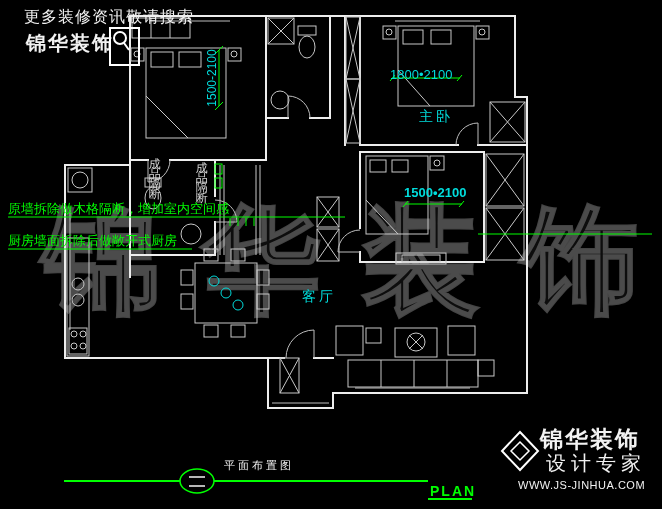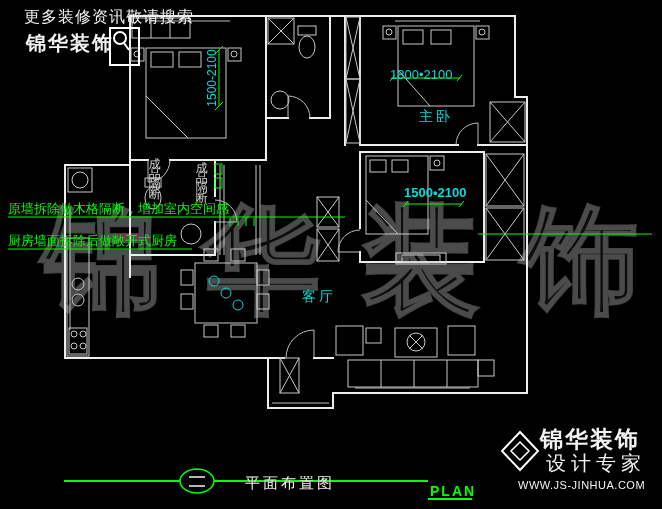--- a/index.html
+++ b/index.html
@@ -192,21 +192,21 @@
   <div class="label cyan" style="left:390px;top:68px;font-size:13px;">1800•2100</div>
   <div class="label cyan" style="left:419px;top:108px;font-size:14px;letter-spacing:3px;">主卧</div>
   <div class="label cyan" style="left:404px;top:186px;font-size:13px;font-weight:bold;">1500•2100</div>
   <div class="label cyan" style="left:302px;top:288px;font-size:14px;letter-spacing:3px;">客厅</div>
   <div class="label gray vtext" style="left:147px;top:148px;font-size:12px;letter-spacing:10px;">成品隔断</div>
   <div class="label gray vtext" style="left:194px;top:152px;font-size:12px;letter-spacing:10px;">成品隔断</div>
 
   <div class="label green" style="left:8px;top:202px;font-size:13px;">原墙拆除做木格隔断，增加室内空间感</div>
   <div class="label green" style="left:8px;top:234px;font-size:13px;">厨房墙面拆除后做敞开式厨房</div>
 
-  <div class="label white" style="left:224px;top:474px;font-size:15px;letter-spacing:3px;margin-left:21px;">平面布置图</div>
+  <div class="label white" style="left:224px;top:459px;font-size:11px;letter-spacing:3px;">平面布置图</div>
   <div class="label green" style="left:430px;top:483px;font-size:14px;font-weight:bold;letter-spacing:2px;">PLAN</div>
 
   <div class="brandblock" style="left:500px;top:430px;width:158px;">
     <svg width="40" height="42" viewBox="0 0 40 42" style="position:absolute;left:0;top:0;">
       <path d="M20,2 L38,21 L20,40 L2,21 Z" stroke="#fff" stroke-width="2" fill="none"></path>
       <path d="M20,12 L29,21 L20,30 L11,21 Z" stroke="#fff" stroke-width="1.5" fill="none"></path>
     </svg>
     <div class="label white" style="left:40px;top:-4px;font-size:23px;font-weight:bold;letter-spacing:2px;">锦华装饰</div>
     <div class="label white" style="left:46px;top:22px;font-size:20px;letter-spacing:5px;">设计专家</div>
     <div class="label white" style="left:18px;top:49px;font-size:11px;letter-spacing:0.5px;">WWW.JS-JINHUA.COM</div>

